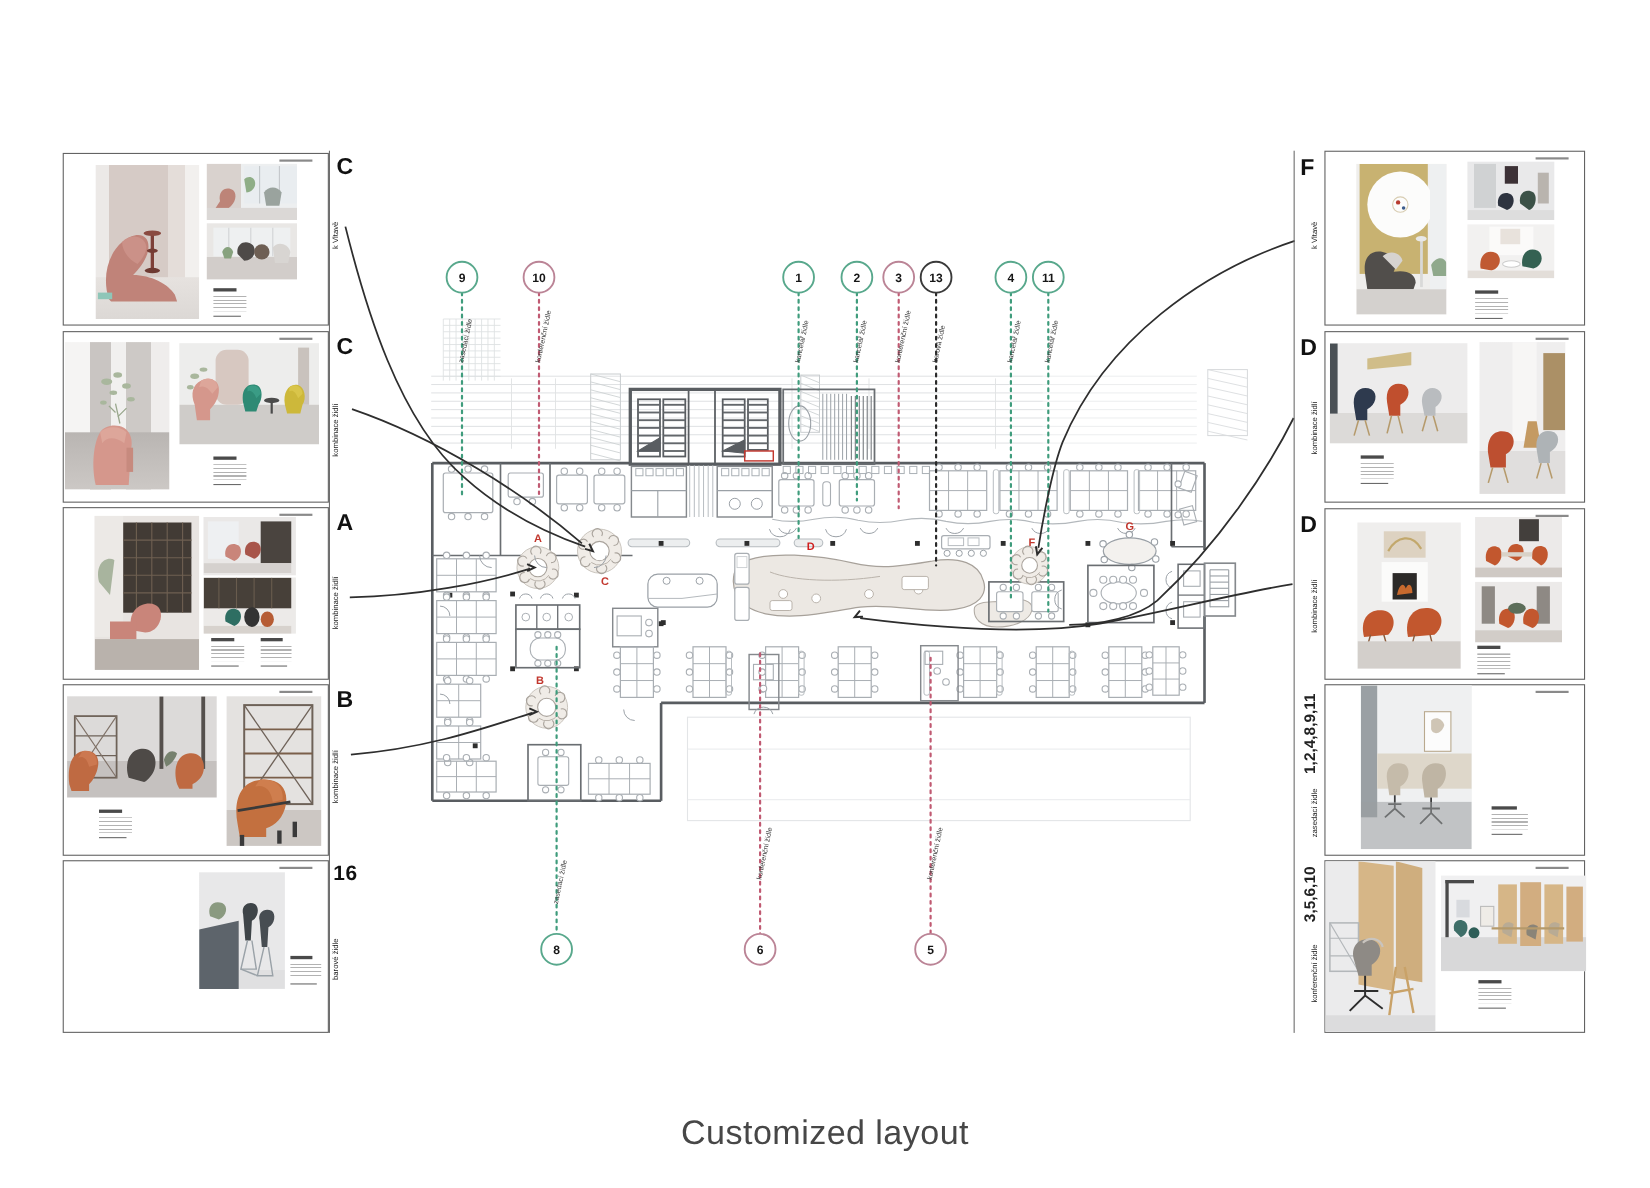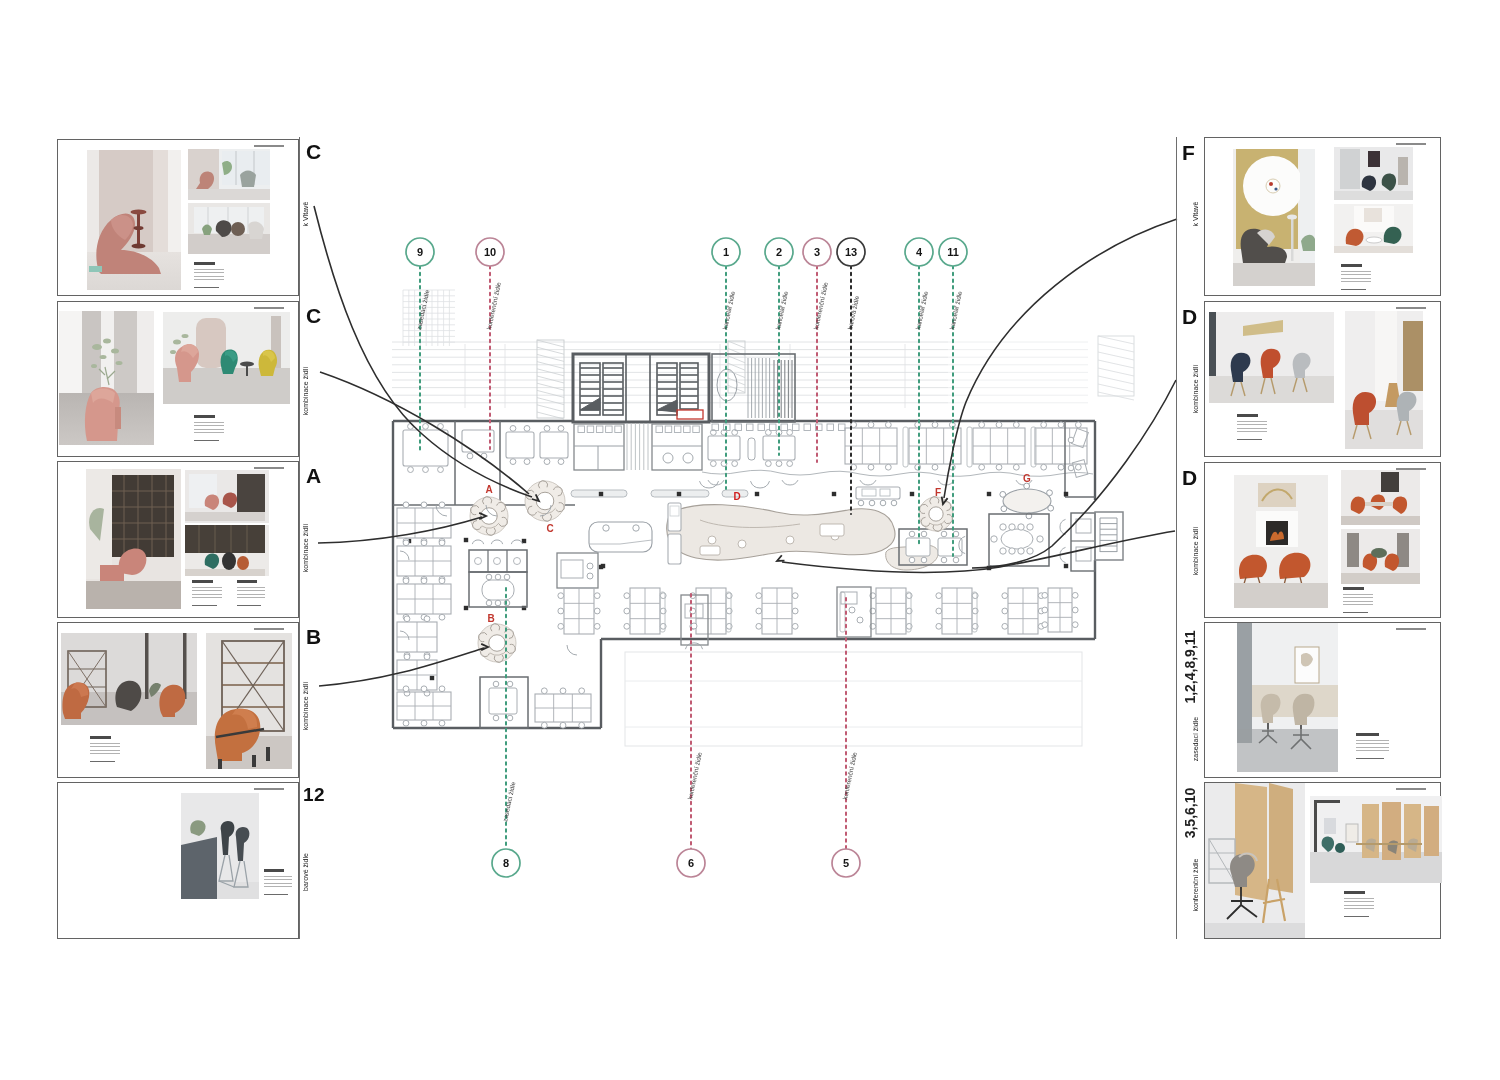--- a/index.html
+++ b/index.html
@@ -1311,21 +1311,21 @@
 <div style="position:absolute;left:1176px;top:137px;width:1px;height:802px;background:#6e6e6e"></div>
 
 <div class="ltr" style="left:306px;top:140px;font-size:21px">C</div>
 
 <div class="ltr" style="left:306px;top:304px;font-size:21px">C</div>
 
 <div class="ltr" style="left:306px;top:464px;font-size:21px">A</div>
 
 <div class="ltr" style="left:306px;top:625px;font-size:21px">B</div>
 
-<div class="ltr" style="left:303px;top:784px;font-size:19px">12</div>
+<div class="ltr" style="left:303px;top:784px;font-size:19px">16</div>
 
 <div class="ltr" style="left:1182px;top:141px;font-size:21px">F</div>
 
 <div class="ltr" style="left:1182px;top:305px;font-size:21px">D</div>
 
 <div class="ltr" style="left:1182px;top:466px;font-size:21px">D</div>
 
 <div class="rot" style="left:246.0px;top:207px;width:120px;font-size:7px;">k Vltavě</div>
 
 <div class="rot" style="left:246.0px;top:384px;width:120px;font-size:7px;">kombinace židlí</div>
@@ -1343,12 +1343,13 @@
 <div class="rot" style="left:1136.0px;top:544px;width:120px;font-size:7px;">kombinace židlí</div>
 
 <div class="rot" style="left:1130.0px;top:660px;width:120px;font-size:14px;font-weight:bold;">1,2,4,8,9,11</div>
 
 <div class="rot" style="left:1136.0px;top:732px;width:120px;font-size:7px;">zasedací židle</div>
 
 <div class="rot" style="left:1130.0px;top:806px;width:120px;font-size:14px;font-weight:bold;">3,5,6,10</div>
 
 <div class="rot" style="left:1136.0px;top:878px;width:120px;font-size:7px;">konferenční židle</div>
 
+<div id="cap">Customized layout</div>
 </div>
 </body></html>

